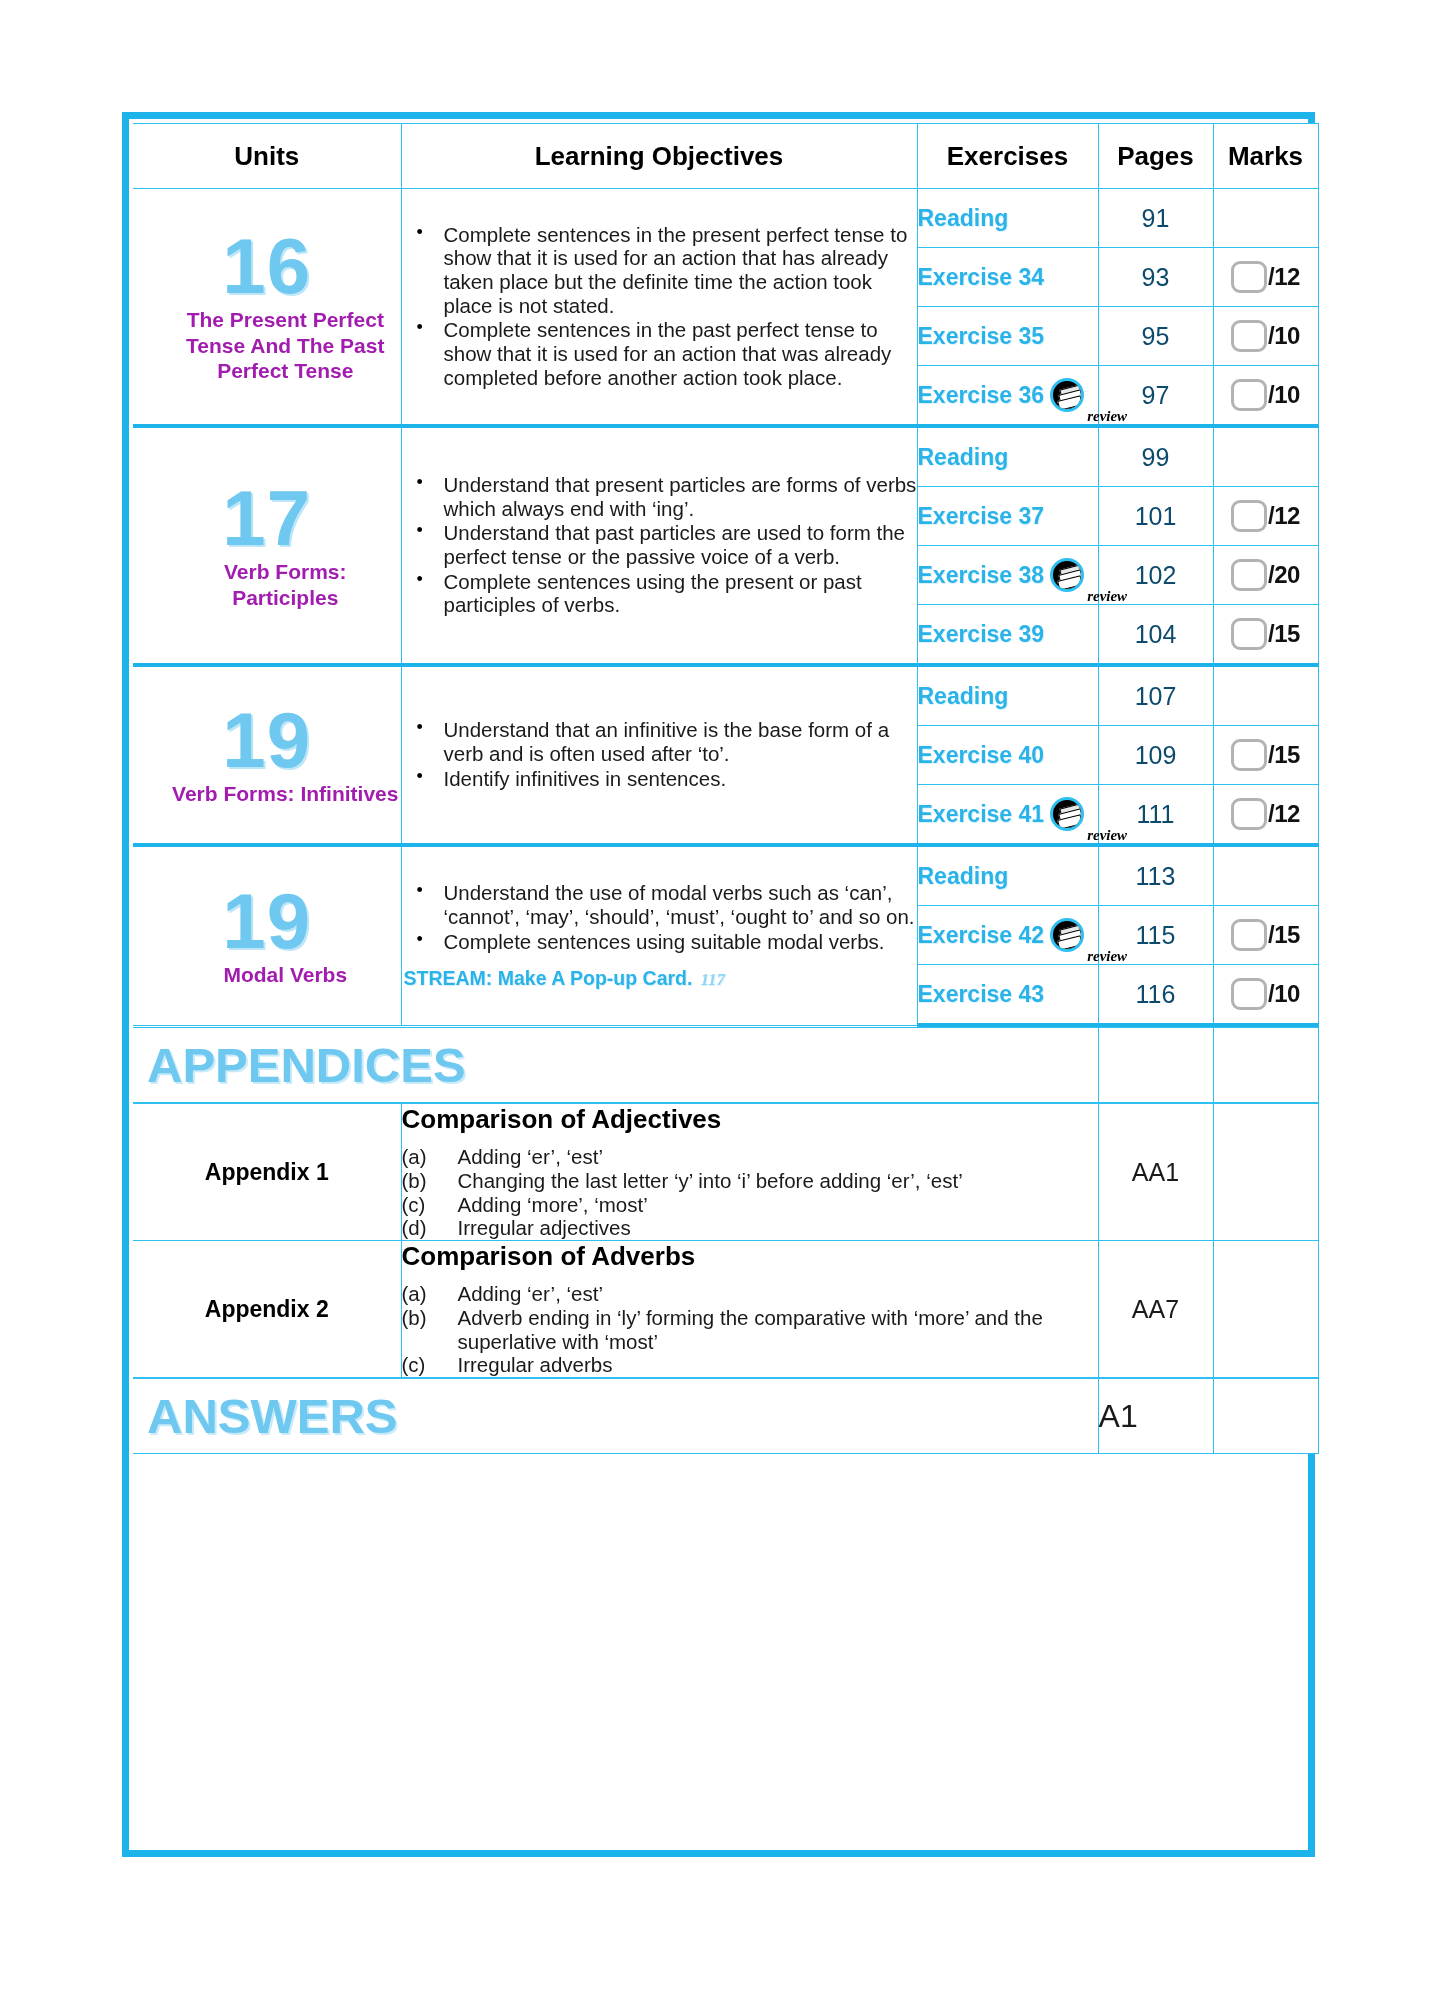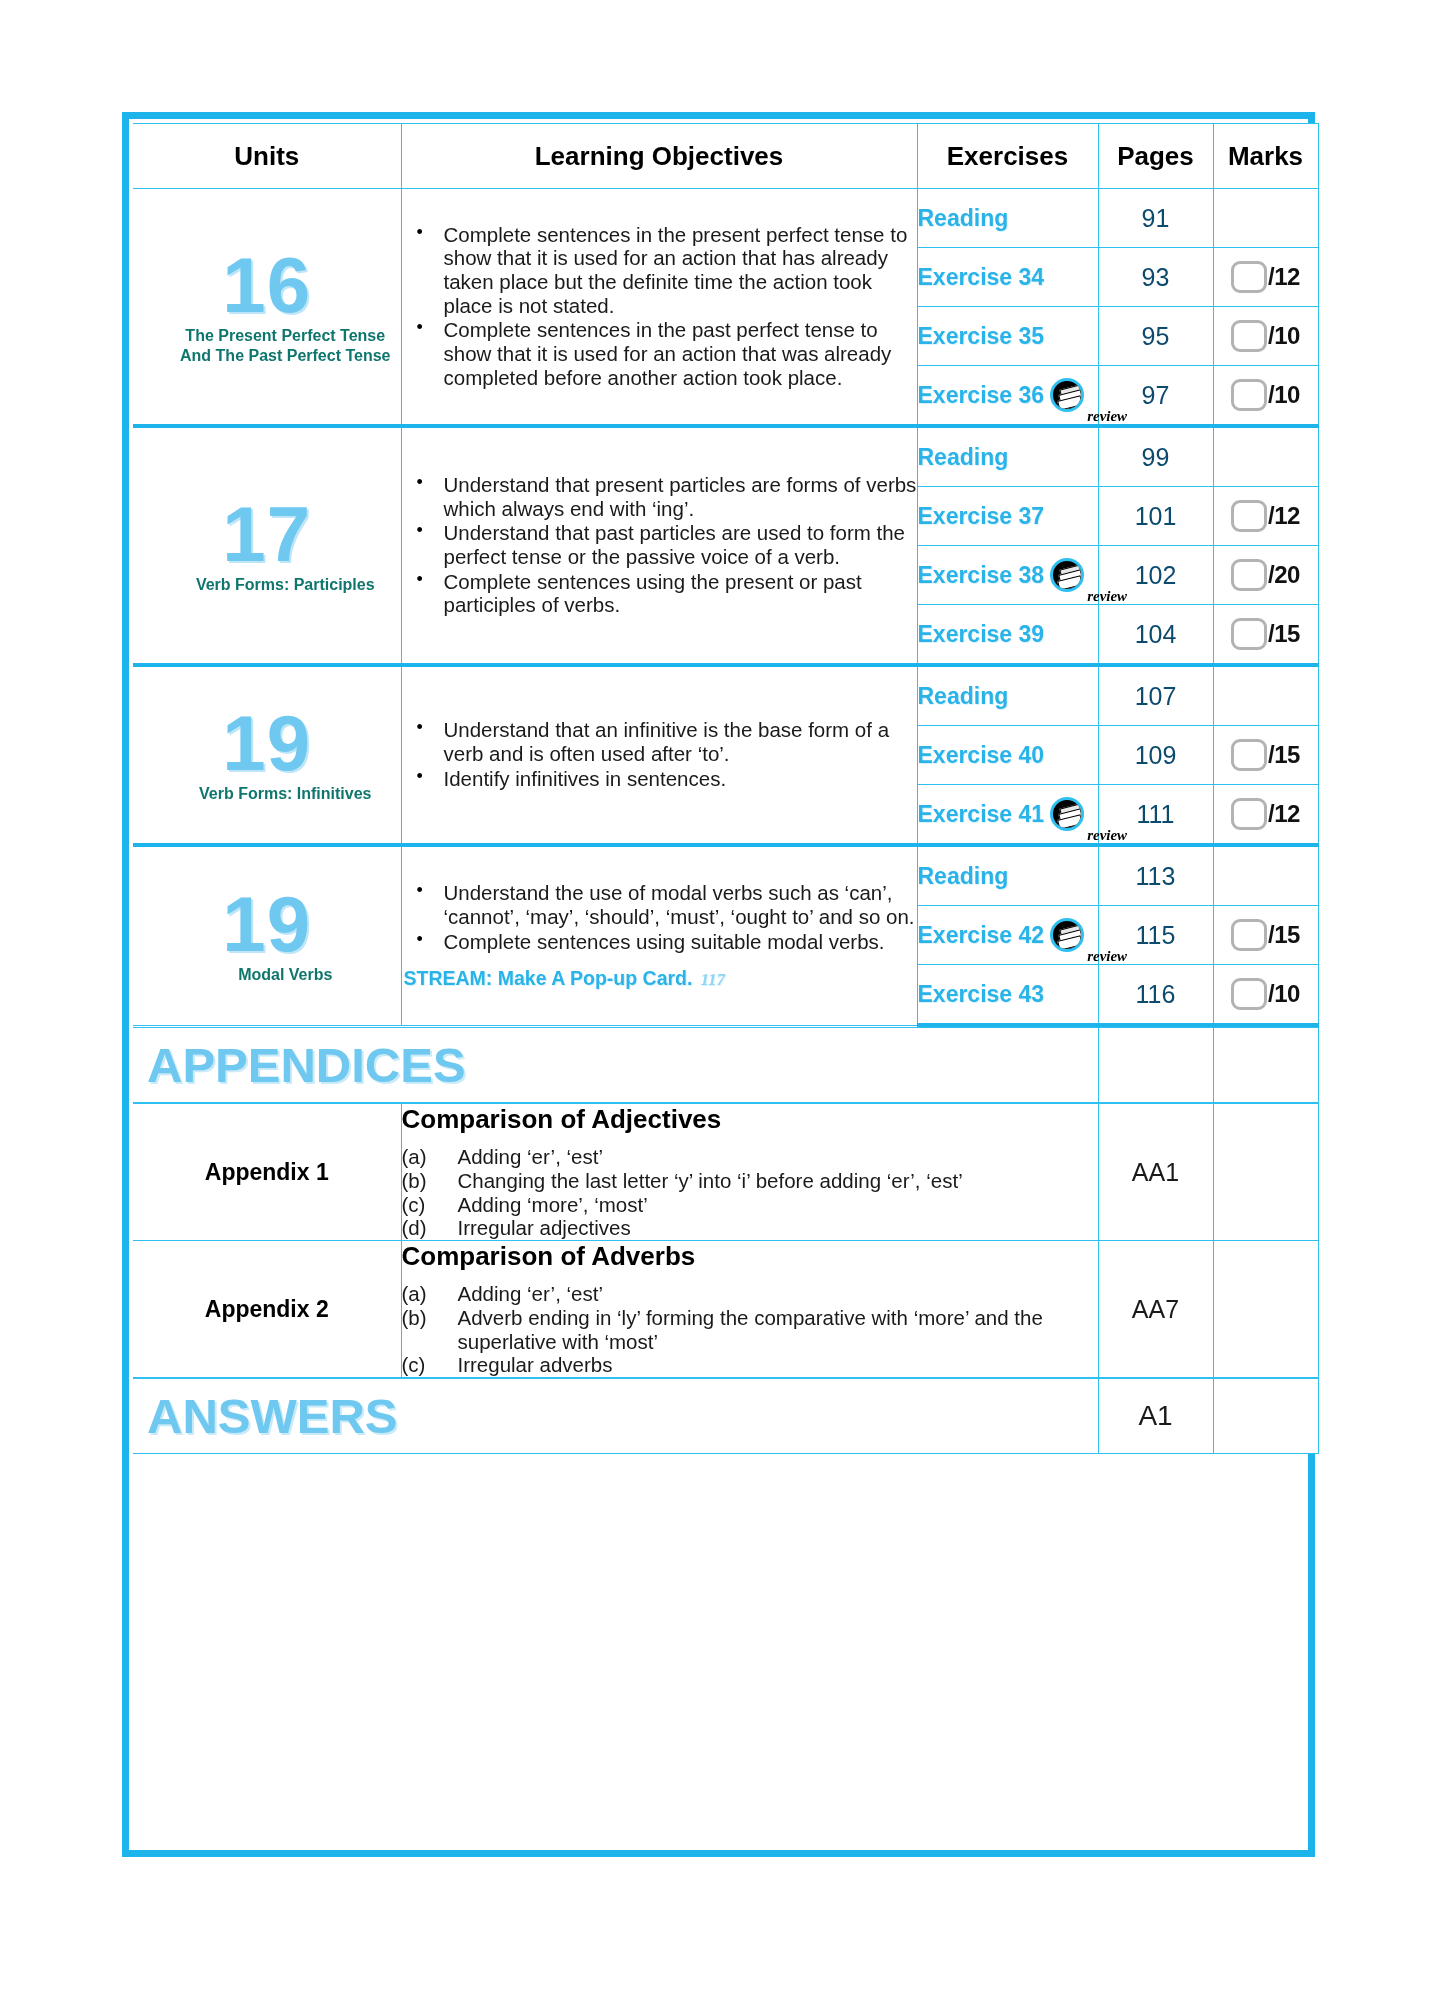--- a/index.html
+++ b/index.html
@@ -84,23 +84,23 @@
   .unit-num {
     font-size: 78px;
     font-weight: bold;
     line-height: 0.95;
     color: #6ec8ef;
     letter-spacing: 1px;
     text-shadow: 2px 2px 0px #bfe6f8;
     margin-bottom: 4px;
   }
   .unit-title {
-    font-size: 16px;
-    font-weight: bold;
-    color: #0f766e;
+    font-size: 21px;
+    font-weight: bold;
+    color: #a21caf;
     line-height: 1.23;
     margin-left: 37px;
   }
 
   
   .obj-cell {
     padding: 12px 10px 12px 6px;
     vertical-align: top;
   }
   ul.obj-list {
@@ -290,22 +290,22 @@
     background: transparent;
   }
   table.apx-items td.lt { width: 56px; }
   .apx-pg {
     text-align: center;
     font-size: 25px;
     color: #1a1a1a;
   }
 
   .ans-pg {
-    text-align: center;
-    font-size: 28px;
+    text-align: left;
+    font-size: 32px;
     color: #1a1a1a;
   }
 </style>
 </head>
 <body>
 
 <div class="page">
   <div class="toc-frame">
     <div class="toc-inner">
 

